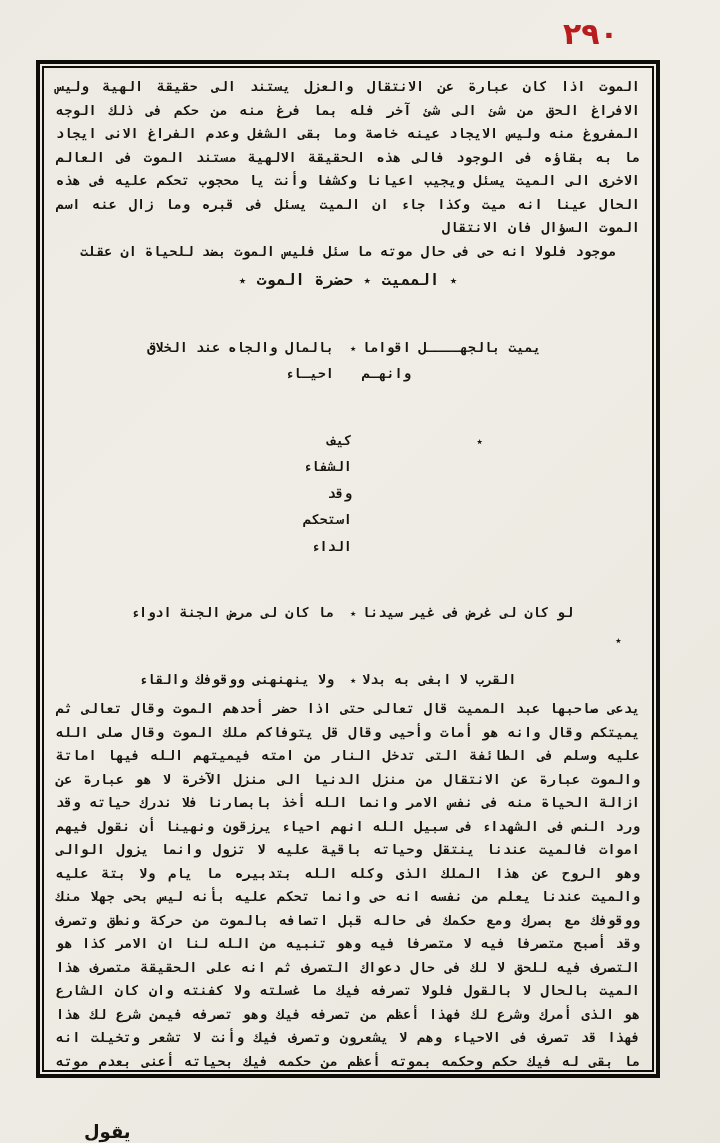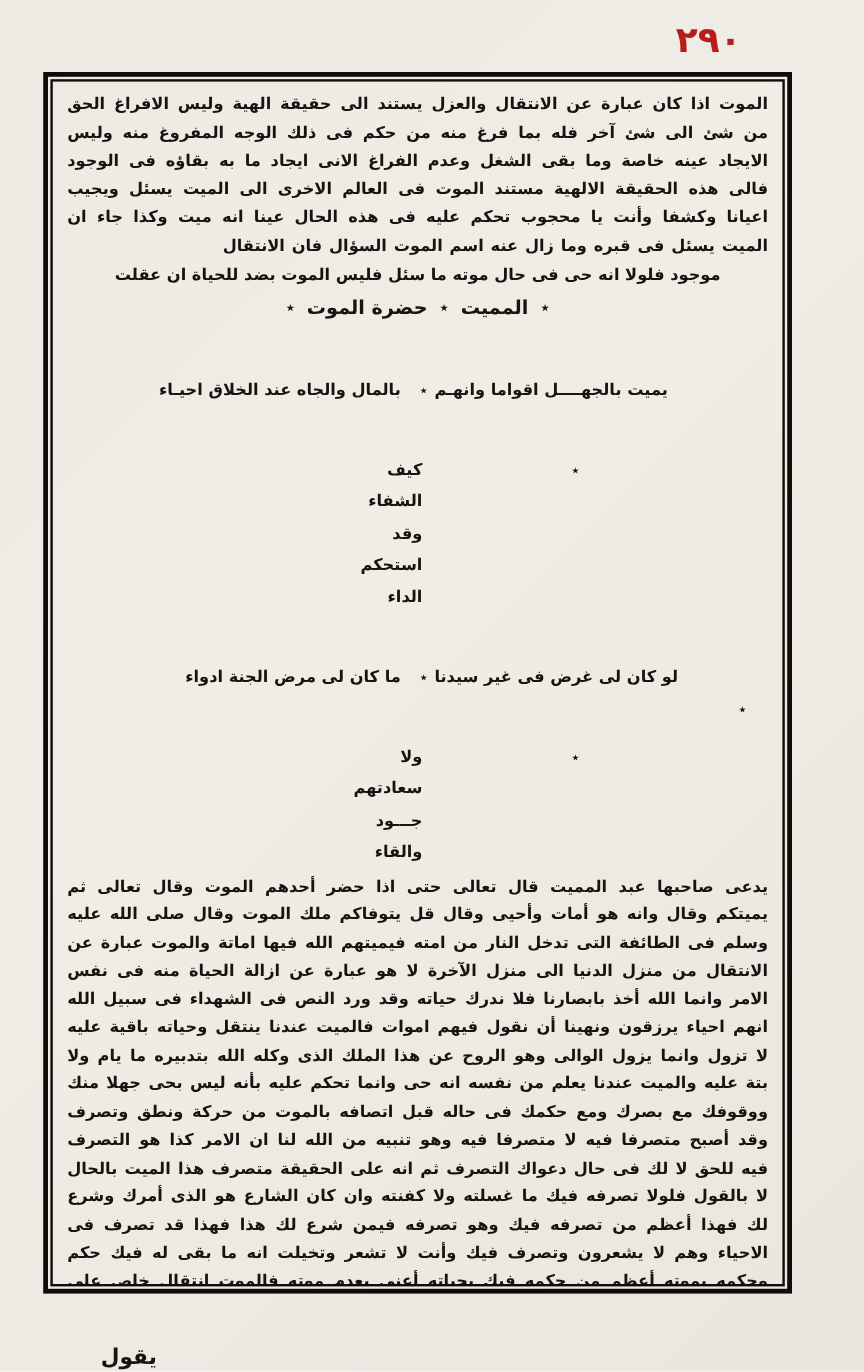--- a/index.html
+++ b/index.html
@@ -12,20 +12,21 @@
   .page-number{
     position:absolute;top:16px;right:102px;
     font-size:30px;font-weight:bold;color:#b91c1c;
     letter-spacing:2px;
   }
   .frame-outer{
     position:absolute;left:36px;top:60px;width:624px;height:1018px;
     border:4px solid #0f0d0a;
     box-sizing:border-box;
     background:transparent;
+    font-family:Liberation Mono, monospace;
   }
   .frame-inner{
     position:absolute;inset:2px;
     border:2px solid #0f0d0a;
     box-sizing:border-box;
     padding:8px 12px 6px 12px;
     direction:rtl;
     overflow:hidden;
   }
   .para{
@@ -88,22 +89,23 @@
         <span class="sep">٭</span>
         <span class="hemi-l">كيف الشفاء وقد استحكم الداء</span>
       </div>
       <div class="couplet couplet-wrap">
         <span class="hemi-r">لو كان لى غرض فى غير سيدنا</span>
         <span class="sep">٭</span>
         <span class="hemi-l">ما كان لى مرض الجنة ادواء</span>
       </div>
       <div class="couplet couplet-wrap">
         <span class="lead">٭</span>
+        <span class="hemi-r">القرب لا ابغى به بدلا</span>
         <span class="sep">٭</span>
-        <span class="hemi-l">ولا سعادتهم جـــود والقاء</span>
+        <span class="hemi-l">ولا ينهنهنى ووقوفك والقاء</span>
       </div>
     </div>
 
     <div class="para">يدعى صاحبها عبد المميت قال تعالى حتى اذا حضر أحدهم الموت وقال تعالى ثم يميتكم وقال وانه هو أمات وأحيى وقال قل يتوفاكم ملك الموت وقال صلى الله عليه وسلم فى الطائفة التى تدخل النار من امته فيميتهم الله فيها اماتة والموت عبارة عن الانتقال من منزل الدنيا الى منزل الآخرة لا هو عبارة عن ازالة الحياة منه فى نفس الامر وانما الله أخذ بابصارنا فلا ندرك حياته وقد ورد النص فى الشهداء فى سبيل الله انهم احياء يرزقون ونهينا أن نقول فيهم اموات فالميت عندنا ينتقل وحياته باقية عليه لا تزول وانما يزول الوالى وهو الروح عن هذا الملك الذى وكله الله بتدبيره ما يام ولا بتة عليه والميت عندنا يعلم من نفسه انه حى وانما تحكم عليه بأنه ليس بحى جهلا منك ووقوفك مع بصرك ومع حكمك فى حاله قبل اتصافه بالموت من حركة ونطق وتصرف وقد أصبح متصرفا فيه لا متصرفا فيه وهو تنبيه من الله لنا ان الامر كذا هو التصرف فيه للحق لا لك فى حال دعواك التصرف ثم انه على الحقيقة متصرف هذا الميت بالحال لا بالقول فلولا تصرفه فيك ما غسلته ولا كفنته وان كان الشارع هو الذى أمرك وشرع لك فهذا أعظم من تصرفه فيك وهو تصرفه فيمن شرع لك هذا فهذا قد تصرف فى الاحياء وهم لا يشعرون وتصرف فيك وأنت لا تشعر وتخيلت انه ما بقى له فيك حكم وحكمه بموته أعظم من حكمه فيك بحياته أعنى بعدم موته فالموت انتقال خاص على وجه مخصوص فمن كونه انتقالا يستند الى حقيقة الهية خاصة ولا نشك ان له حكما فى الآخرة فى جهنم فان الله تعالى يميت قوما فى جهنم أصابتهم النار بذنوبهم اماتة ثم يحييهم الله وهذا قبل ذبح الموت فان الموت لابد أن يؤتى به اذا بقى أهل النار فى النار الذين هم أهلها وأهل الجنة فى الجنة وتغلق الابواب يؤتى بالموت فى صورة كبش املح وهذا مما يقوى الدلالة على ان المآل الى الرحمة فى العباد وذلك الوقت هو انتهاء مدة الآلام فيضجع بين الجنة والنار ويراه أهل الجنة وأهل النار فيعرفونه أما أهل الجنة فينعمون برؤيته حيث كان السبب فى بقاء سعادتهم التى لا زوال لها عنهم وأما أهل النار فينعمون برؤيته رجاء تخليصهم بوجوده مما هم فيه ويخرجهم كما أخرجهم من الدنيا ولا علم بأن مدة الشقاء قد قرب انقضاؤها ثم يأتى بيحيى عليه السلام وبيده الشفرة فيذبحه بمرأى من الفريقين فاهل الجنات يحيون وأهل النار لا يموتون فيها ولا يحيون كما يقال فى النائم ما هو ميت ولا حى فنعيمهم نعيم النائم فى النار والله قد جعل النوم سباتا والراحة من الرحمة ما هى من الغضب فهو أشقى ما دام يصلى النار الكبرى ثم لا يموت فيها ولا يحيى فجاء ثم بعد حكم كونه يصلى النار كالشاة المصلية فبين كونه يصلى وبين كونه لا يموت ولا يحيى قدر ما نمطيه حقيقة ثم فى اللسان التى للعطف فينتقل الحكم عليه بذبح الموت فراحته راحة النائم فلا يموت ولا يحيى أى لا تزول هذه الراحة له مستصحبة فاعلم ذلك فالموت فى الدنيا تحفة المؤمن وحسرة الكافر وذبحه</div>
 
   </div>
 </div>
 
 <div class="catchword">يقول</div>
 

